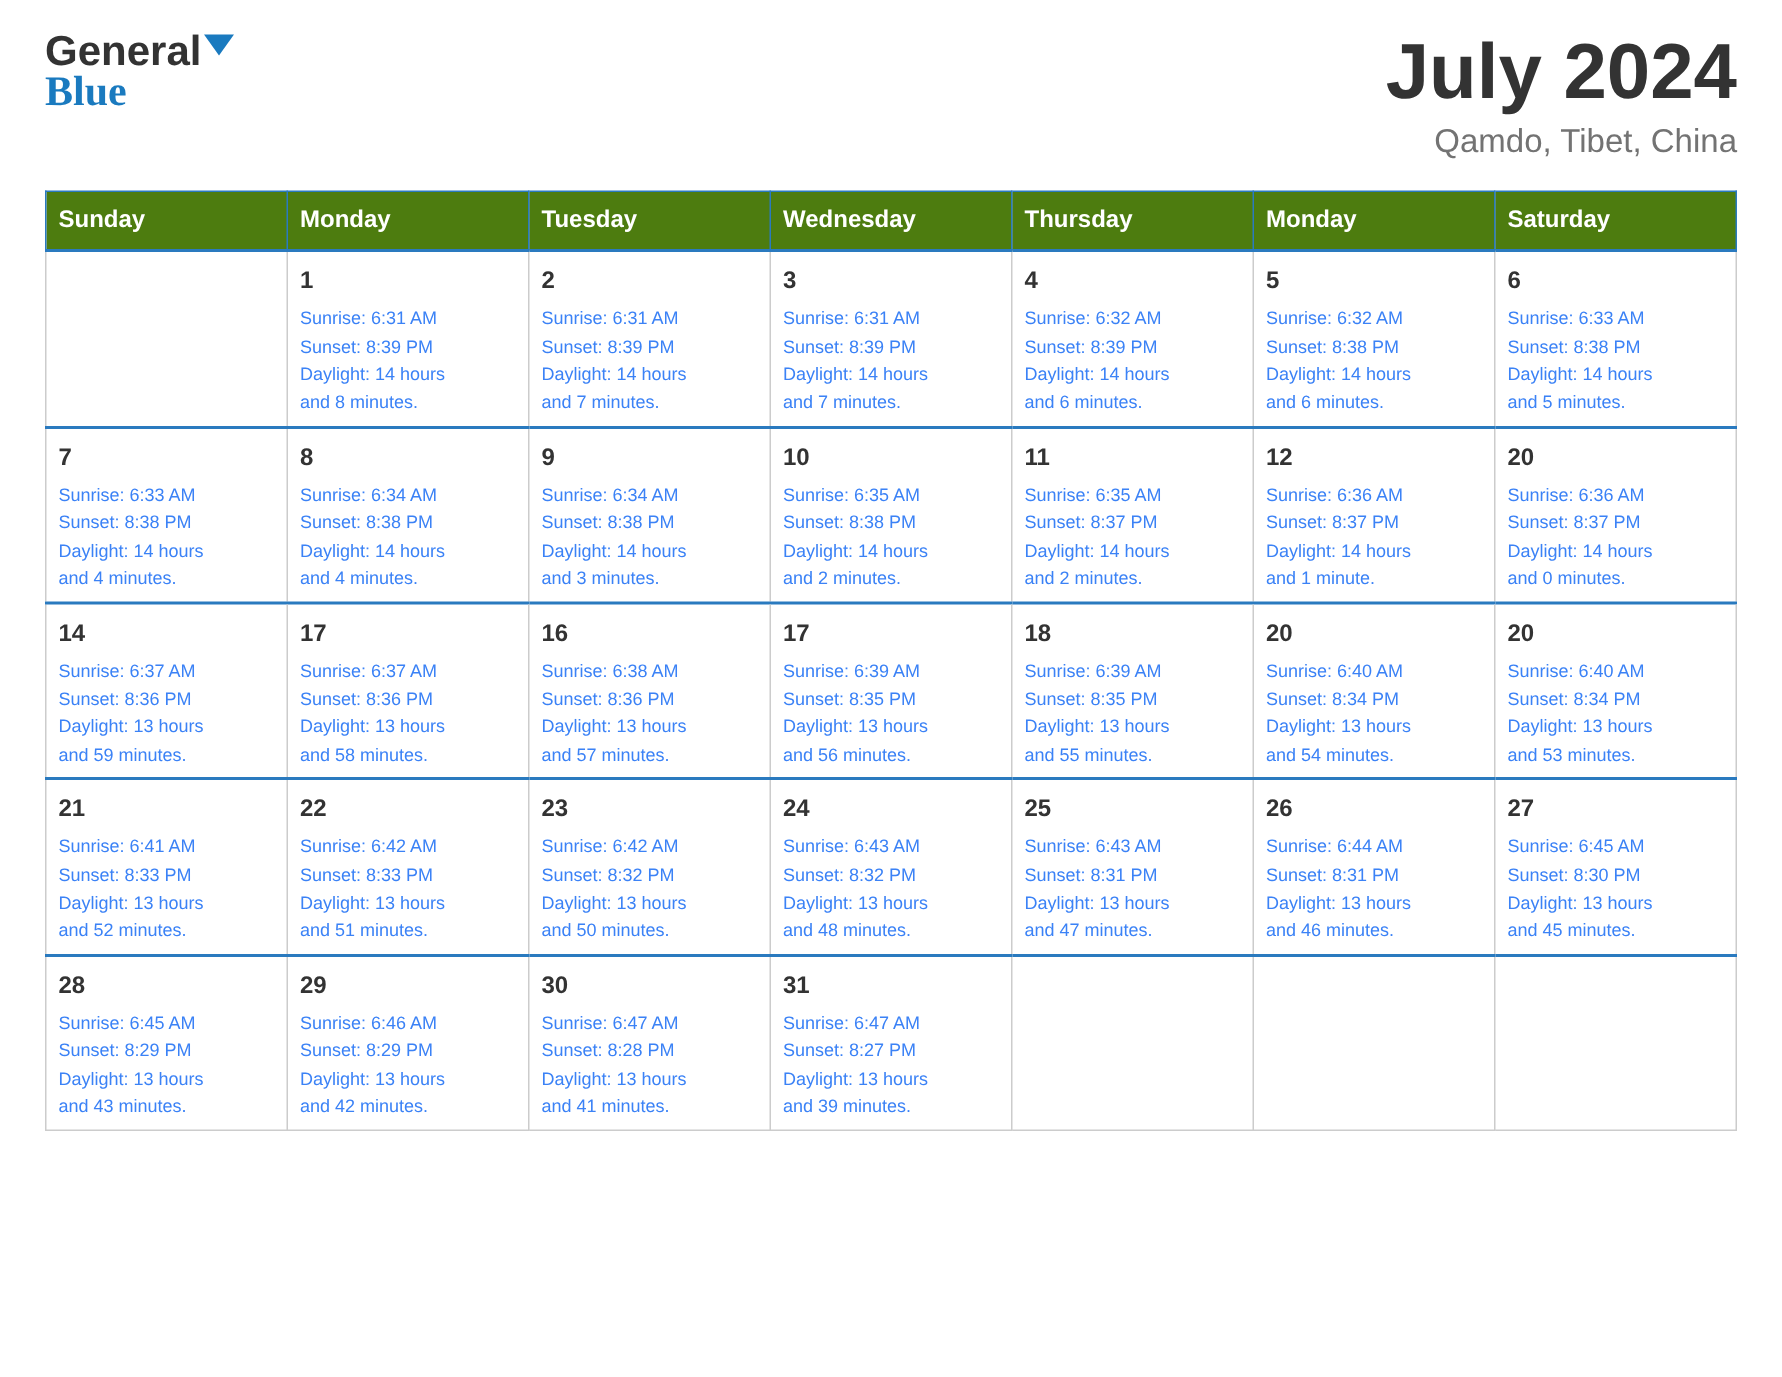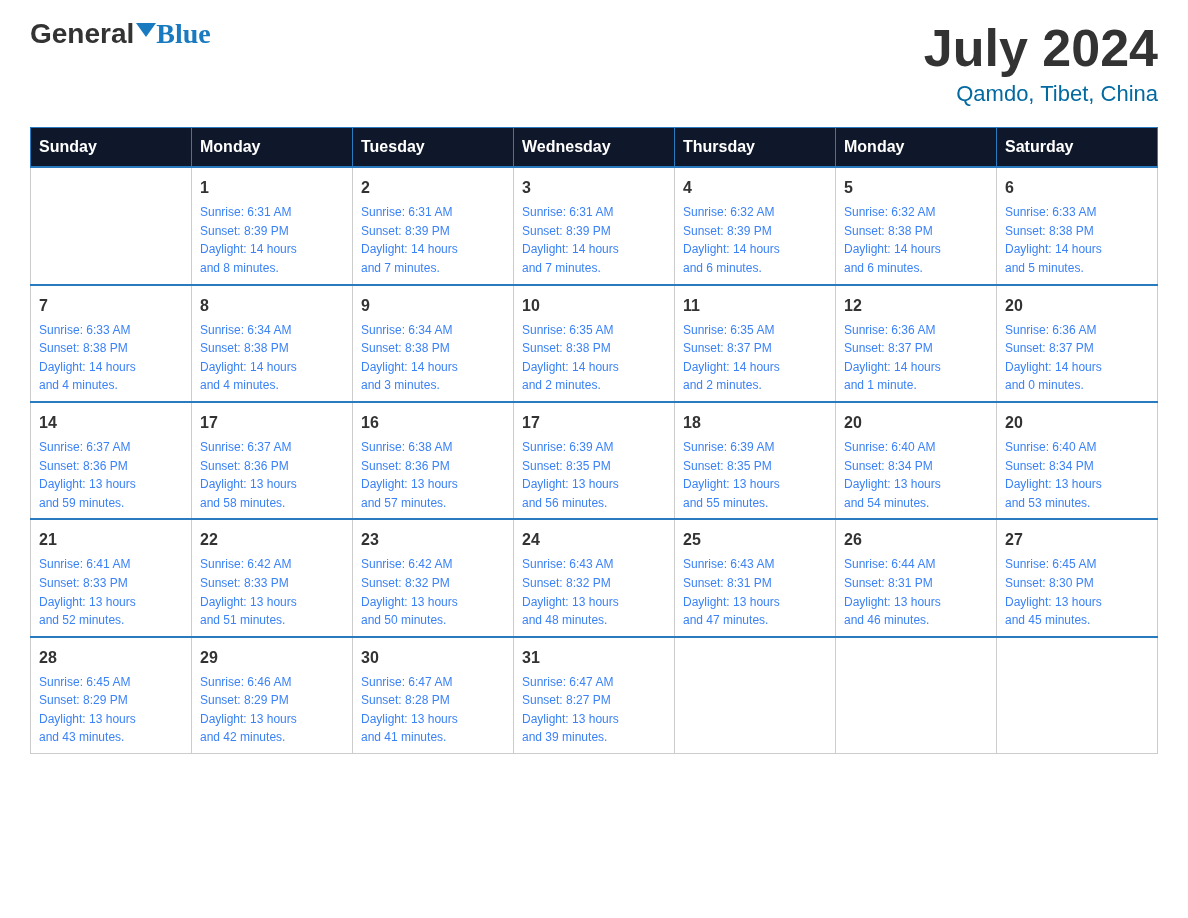--- a/index.html
+++ b/index.html
@@ -11,21 +11,21 @@
       padding: 20px 30px 30px 30px;
     }
     .header {
       display: flex;
       justify-content: space-between;
       align-items: flex-start;
       margin-bottom: 20px;
     }
     .logo {
       display: flex;
-      flex-direction: row;
+      flex-direction: column;
       align-items: flex-start;
     }
     .logo-general {
       font-size: 28px;
       font-weight: bold;
       color: #333;
       line-height: 1;
     }
     .logo-blue {
       font-size: 28px;
@@ -55,29 +55,29 @@
       margin-left: 23px;
     }
     .month-year {
       font-size: 52px;
       font-weight: bold;
       color: #333;
       line-height: 1.1;
     }
     .location {
       font-size: 22px;
-      color: #0369a1;
+      color: #737373;
       margin-top: 4px;
     }
     table {
       width: 100%;
       border-collapse: collapse;
     }
     th {
-      background-color: #0f172a;
+      background-color: #4d7c0f;
       color: #fff;
       font-size: 16px;
       font-weight: bold;
       padding: 10px 8px;
       text-align: left;
       border: 1px solid #2a7abf;
     }
     td {
       vertical-align: top;
       padding: 8px 8px 6px 8px;

